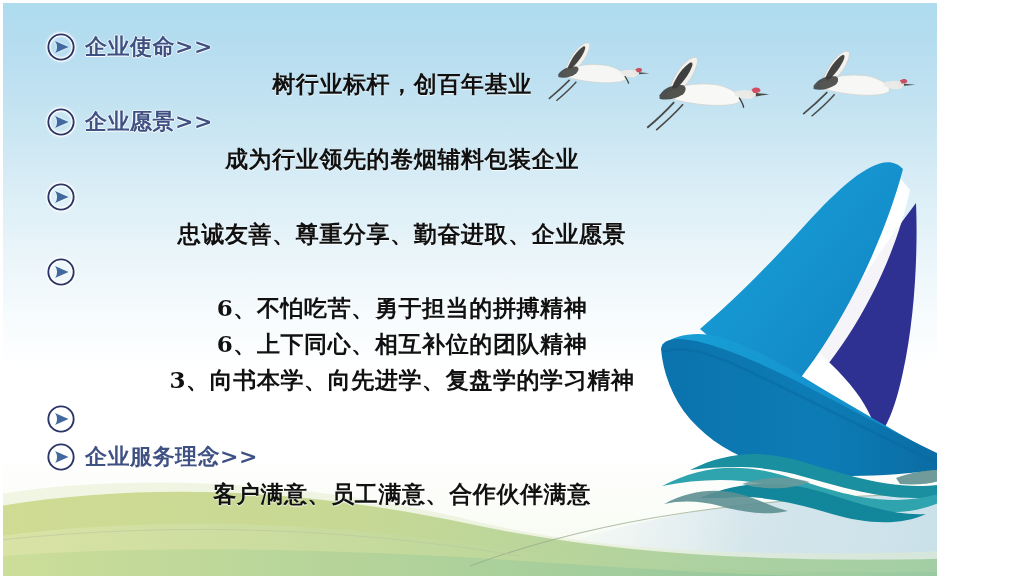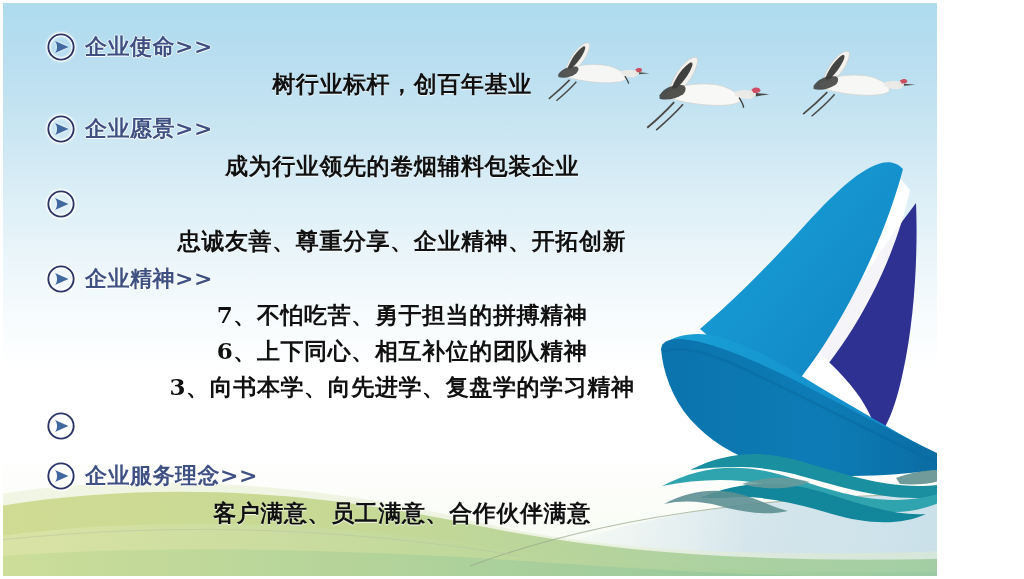--- a/index.html
+++ b/index.html
@@ -82,25 +82,25 @@
     font-weight: bold;
     color: #111111;
     white-space: nowrap;
     padding-left: 58px;
     line-height: 37px;
     letter-spacing: 0.6px;
     text-shadow: 0 1px 1px rgba(255,255,255,0.85);
     text-align: center;
   }
   .block.mission   { margin-top: 2px; }
-  .block.vision    { margin-top: 10px; }
+  .block.vision    { margin-top: 3px; }
   .block.values    { margin-top: 3px; }
   .block.spirit    { margin-top: 3px; }
   .block.policy    { margin-top: 4px; }
-  .block.service   { margin-top: 16px; }
+  .block.service   { margin-top: 4px; }
   .spirit .body-line { line-height: 36px; }
   
   .page-border {
     position: absolute;
     inset: 0;
     border: 3px solid #ffffff;
     box-sizing: border-box;
     pointer-events: none;
     z-index: 20;
   }
@@ -292,33 +292,32 @@
     </div>
 
     <div class="block values">
       <div class="heading-row">
         <svg class="bullet-icon" viewBox="0 0 32 32" aria-hidden="true">
           <circle cx="16" cy="16" r="13.5" fill="none" stroke="#ffffff" stroke-width="4"></circle>
           <circle cx="16" cy="16" r="13.5" fill="none" stroke="#2b3566" stroke-width="2"></circle>
           <path d="M9.5,9.5 L24,16 L9.5,22.5 C12.5,19.5 12.5,12.5 9.5,9.5 Z" fill="#41689f"></path>
         </svg>
       </div>
-      <div class="body-line">忠诚友善、尊重分享、企业精神、开拓创新</div>
+      <div class="body-line">忠诚友善、尊重分享、勤奋进取、企业愿景</div>
     </div>
 
     <div class="block spirit">
       <div class="heading-row">
         <svg class="bullet-icon" viewBox="0 0 32 32" aria-hidden="true">
           <circle cx="16" cy="16" r="13.5" fill="none" stroke="#ffffff" stroke-width="4"></circle>
           <circle cx="16" cy="16" r="13.5" fill="none" stroke="#2b3566" stroke-width="2"></circle>
           <path d="M9.5,9.5 L24,16 L9.5,22.5 C12.5,19.5 12.5,12.5 9.5,9.5 Z" fill="#41689f"></path>
         </svg>
-        <span class="heading-text">企业精神&gt;&gt;</span>
-      </div>
-      <div class="body-line">7、不怕吃苦、勇于担当的拼搏精神</div>
+      </div>
+      <div class="body-line">6、不怕吃苦、勇于担当的拼搏精神</div>
       <div class="body-line">6、上下同心、相互补位的团队精神</div>
       <div class="body-line">3、向书本学、向先进学、复盘学的学习精神</div>
     </div>
 
     <div class="block policy">
       <div class="heading-row">
         <svg class="bullet-icon" viewBox="0 0 32 32" aria-hidden="true">
           <circle cx="16" cy="16" r="13.5" fill="none" stroke="#ffffff" stroke-width="4"></circle>
           <circle cx="16" cy="16" r="13.5" fill="none" stroke="#2b3566" stroke-width="2"></circle>
           <path d="M9.5,9.5 L24,16 L9.5,22.5 C12.5,19.5 12.5,12.5 9.5,9.5 Z" fill="#41689f"></path>

